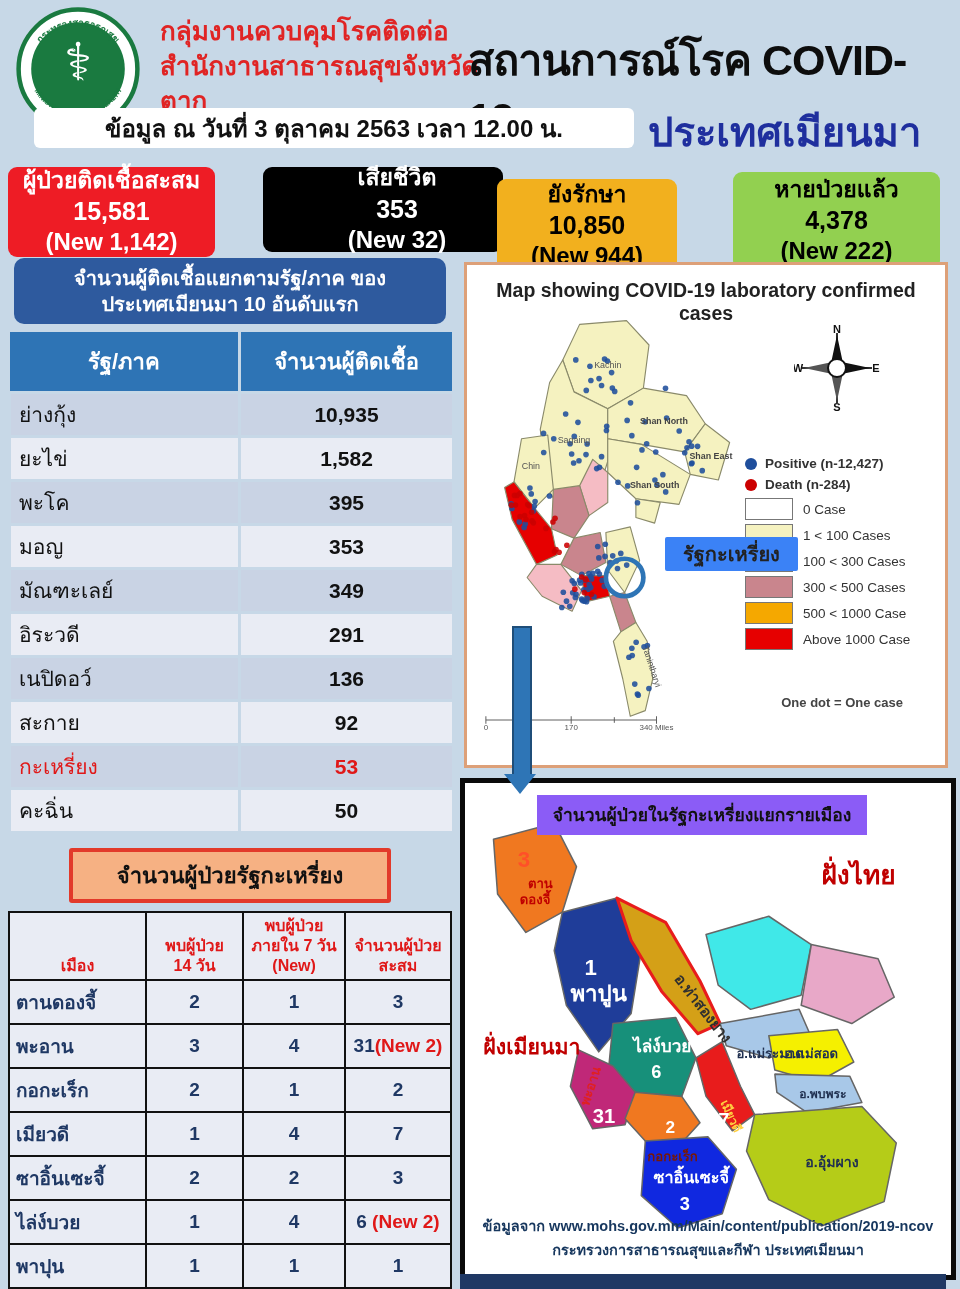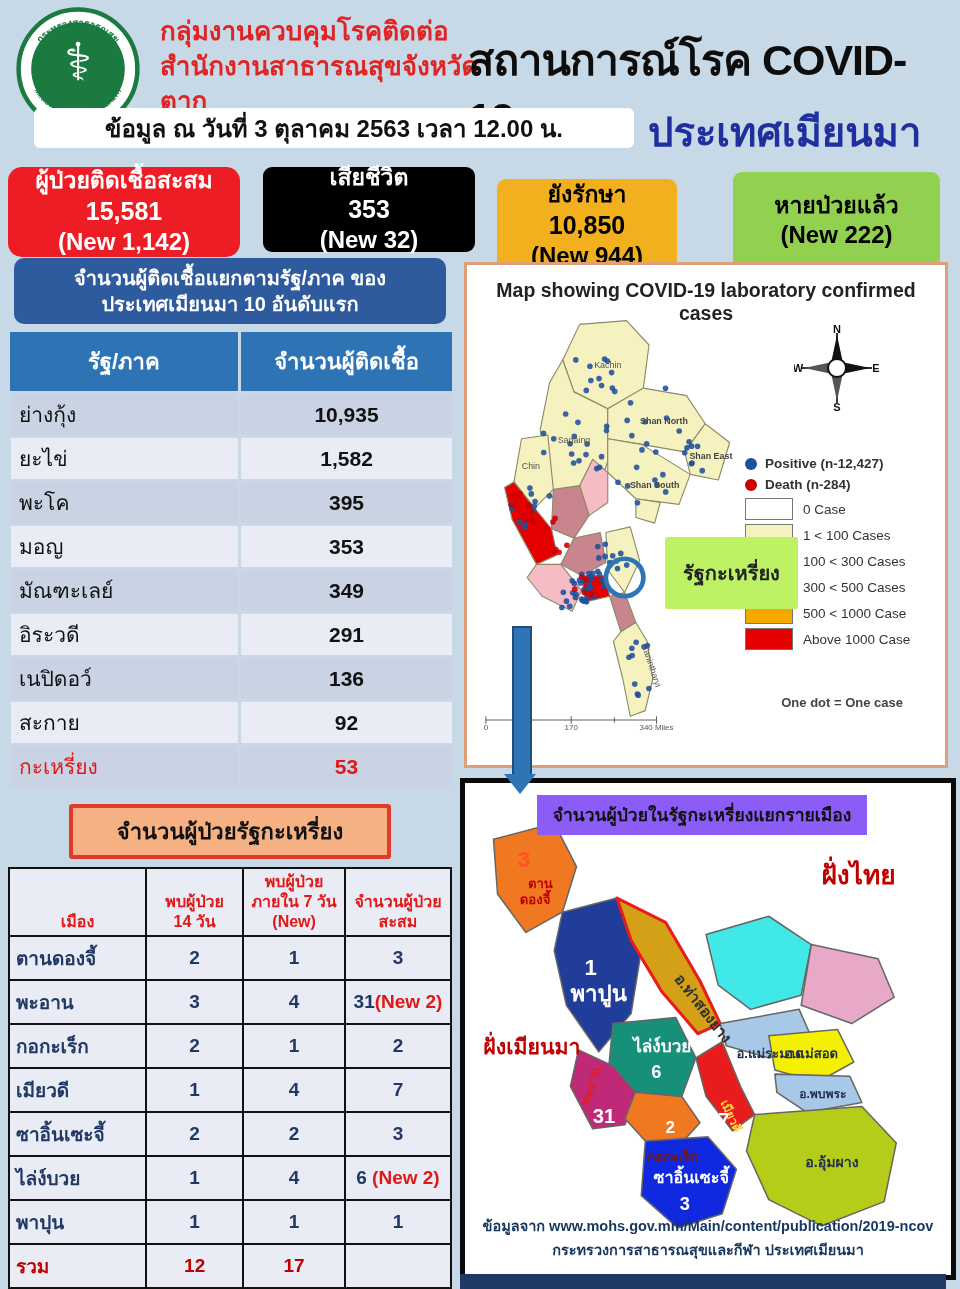--- a/index.html
+++ b/index.html
@@ -12,21 +12,21 @@
   .dept{position:absolute;left:160px;top:14px;width:330px;color:#e02424;font-weight:bold;font-size:26px;line-height:1.35;}
   .main-title{position:absolute;left:468px;top:26px;width:480px;color:#0d0d0d;font-weight:bold;font-size:43px;letter-spacing:-1px;}
   .date-bar{position:absolute;left:34px;top:108px;width:600px;height:40px;background:#ffffff;border-radius:6px;
             display:flex;align-items:center;justify-content:center;font-weight:bold;font-size:24px;color:#111;}
   .country{position:absolute;left:648px;top:100px;width:300px;font-weight:bold;font-size:40px;color:#1f2f9e;}
 
   
   .stats{position:absolute;left:0;top:165px;width:960px;height:110px;}
   .stat{position:absolute;border-radius:9px;text-align:center;font-weight:bold;display:flex;flex-direction:column;justify-content:center;line-height:1.28;}
   .stat .lb{font-size:23px;} .stat .vl{font-size:25px;} .stat .nw{font-size:24px;}
-  .stat0{left:8px;top:2px;width:232px;height:90px;border-radius:14px;}
+  .stat0{left:8px;top:2px;width:207px;height:90px;}
   .stat1{left:263px;top:2px;width:212px;height:85px;}
   .stat2{left:497px;top:14px;width:180px;height:94px;}
   .stat3{left:733px;top:7px;width:207px;height:98px;}
 
   
   .left-col{position:absolute;left:8px;top:258px;width:444px;}
   .tbl1-title{background:#2e5a9e;color:#fff;border-radius:10px;text-align:center;font-weight:bold;font-size:20px;
               padding:7px 4px;line-height:1.3;margin:0 6px 8px 6px;}
   table{border-collapse:collapse;width:100%;}
   .tbl1 th{background:#2e74b5;color:#fff;font-size:22px;font-weight:bold;padding:12px 4px;border-left:3px solid #c7d8e7;}
@@ -55,22 +55,22 @@
   .map1-title{text-align:center;font-weight:bold;font-size:19.5px;color:#222;margin-top:14px;}
   .map1 svg.mm{position:absolute;left:2px;top:40px;}
   .legend{position:absolute;right:10px;top:185px;width:190px;font-size:13.5px;color:#333;}
   .leg-dot{display:flex;align-items:center;margin:6px 0;font-weight:bold;}
   .leg-dot .d{width:12px;height:12px;border-radius:50%;margin-right:8px;flex:0 0 auto;}
   .leg-fills{border-top:none;}
   .leg-row{display:flex;align-items:center;margin:4px 0;}
   .leg-row .sw{width:46px;height:20px;border:1px solid #777;margin-right:10px;flex:0 0 auto;}
   .one-dot{position:absolute;right:42px;top:430px;font-size:13px;font-weight:bold;color:#444;}
   .compass{position:absolute;right:65px;top:60px;}
-  .karen-callout{position:absolute;left:198px;top:272px;background:#bef264;color:#222;font-weight:bold;font-size:20px;
-                 padding:20px 18px;border-radius:2px;}
+  .karen-callout{position:absolute;left:198px;top:272px;background:#3b82f6;color:#222;font-weight:bold;font-size:20px;
+                 padding:1px 18px;border-radius:2px;}
   .down-arrow{position:absolute;left:52px;top:368px;width:16px;background:#2e75b6;border:2px solid #1f4e79;height:146px;z-index:5;}
   .down-arrow:after{content:"";position:absolute;left:-10px;top:100%;border:16px solid transparent;border-top:20px solid #2e75b6;}
 
   .map2{position:absolute;left:0px;top:520px;width:486px;height:492px;background:#fff;border:5px solid #0a0a0a;}
   .map2-banner{position:absolute;left:72px;top:12px;width:330px;background:#8b5cf6;color:#111;font-weight:bold;font-size:17.5px;
                text-align:center;padding:6px 0;z-index:2;}
   .map2 svg.kr{position:absolute;left:0;top:28px;}
   .src{position:absolute;left:0;width:100%;text-align:center;color:#17375e;font-size:14.5px;font-weight:bold;}
   .src1{bottom:38px;} .src2{bottom:14px;}
   .navy-bar{position:absolute;left:0px;top:1016px;width:486px;height:15px;background:#1f3864;}
@@ -106,32 +106,33 @@
     <div class="date-bar">ข้อมูล ณ วันที่ 3 ตุลาคม 2563 เวลา 12.00 น.</div>
     <div class="country">ประเทศเมียนมา</div>
   </div>
 
   <div class="stats">
     <div class="stat stat0" style="background-color: rgb(238, 28, 37); color: rgb(255, 255, 255);">
       <div class="lb">ผู้ป่วยติดเชื้อสะสม</div>
       <div class="vl">15,581</div>
       <div class="nw">(New 1,142)</div>
     </div>
-    <div class="stat stat1" style="background-color: rgb(0, 0, 0); color: rgb(255, 255, 255);">
+    <div class="stat stat1" style="background-color: rgb(0, 0, 0); color: rgb(255, 255, 255); padding-left: 28px;">
       <div class="lb">เสียชีวิต</div>
       <div class="vl">353</div>
       <div class="nw">(New 32)</div>
     </div>
     <div class="stat stat2" style="background-color: rgb(242, 176, 30); color: rgb(0, 0, 0);">
       <div class="lb">ยังรักษา</div>
       <div class="vl">10,850</div>
       <div class="nw">(New 944)</div>
     </div>
     <div class="stat stat3" style="background-color: rgb(146, 208, 80); color: rgb(0, 0, 0);">
       <div class="lb">หายป่วยแล้ว</div>
+      <div class="vl">4,378</div>
       <div class="nw">(New 222)</div>
     </div>
   </div>
 
   <div class="left-col">
 
     <div class="tbl1-title">
       <div>จำนวนผู้ติดเชื้อแยกตามรัฐ/ภาค ของ</div>
       <div>ประเทศเมียนมา 10 อันดับแรก</div>
     </div>
@@ -172,20 +173,24 @@
             <td>เนปิดอว์</td>
             <td class="val">136</td>
           </tr>
         <tr>
             <td>สะกาย</td>
             <td class="val">92</td>
           </tr>
         <tr class="hl">
             <td>กะเหรี่ยง</td>
             <td class="val">53</td>
+          </tr>
+        <tr>
+            <td>คะฉิ่น</td>
+            <td class="val">50</td>
           </tr>
       </tbody>
     </table>
 
     <div class="tbl2-title">จำนวนผู้ป่วยรัฐกะเหรี่ยง</div>
 
     <table class="tbl2">
       <thead>
         <tr>
           <th style="width:31%">เมือง</th>

